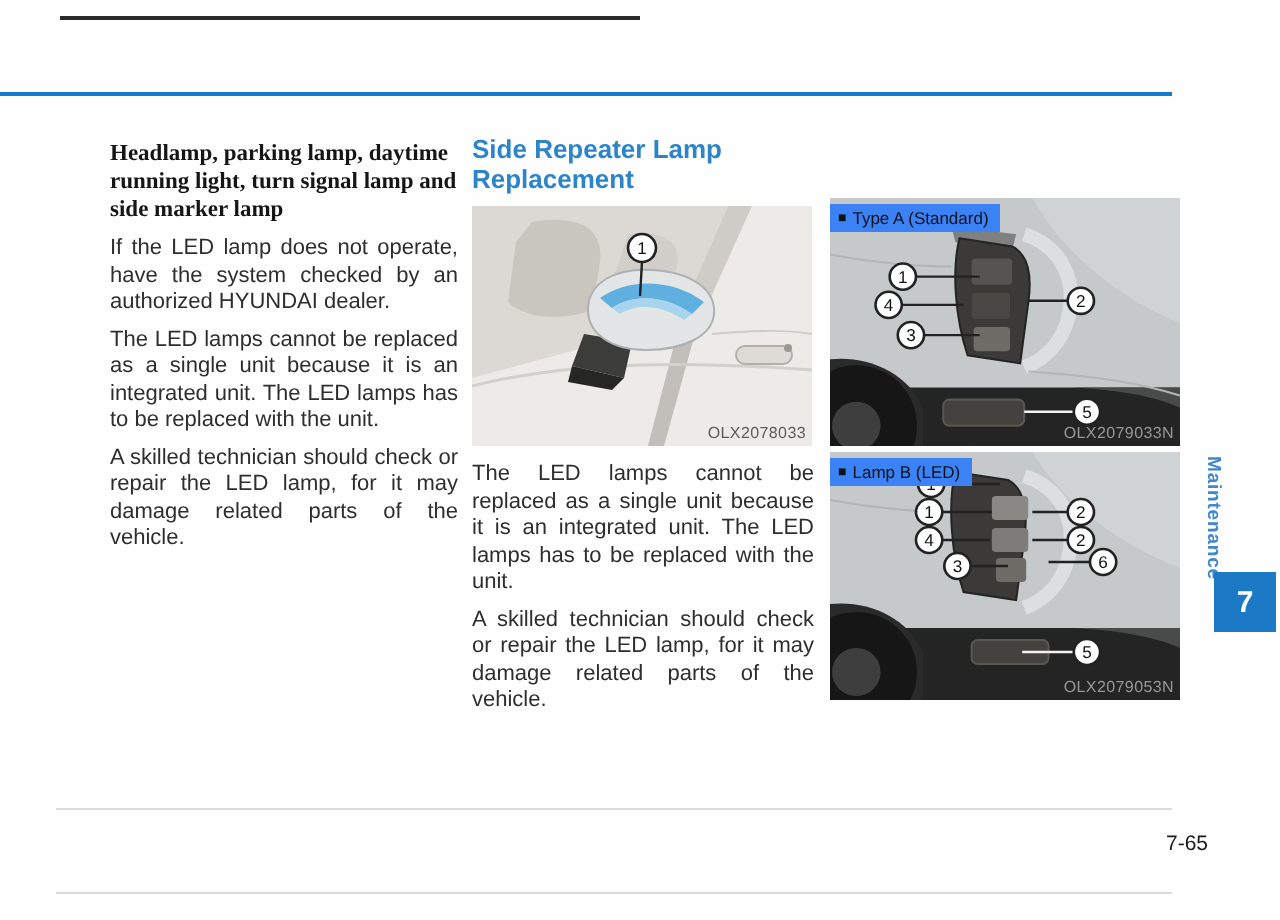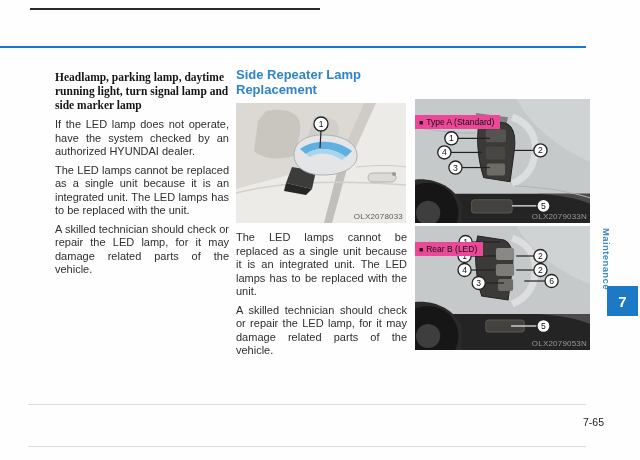--- a/index.html
+++ b/index.html
@@ -29,21 +29,21 @@
   .col-left{left:55px;top:70px;width:174px;}
   .col-left .paras{margin-top:6px;}
 
   
   figure{margin:0;position:absolute;background:#ebebe9;}
   figure svg{display:block;width:100%;height:100%;}
   .fig-mirror{left:236px;top:103px;width:170px;height:120px;}
   .fig-a{left:415px;top:99px;width:175px;height:124px;}
   .fig-b{left:415px;top:226px;width:175px;height:124px;}
   .fig-label{
-    position:absolute;left:0;top:16px;background:#ec4899;padding:2px 6px 2px 4px;
+    position:absolute;left:0;top:3px;background:#3b82f6;padding:2px 6px 2px 4px;
     font-size:8.5px;color:#111;display:flex;align-items:center;gap:3px;white-space:nowrap;
   }
   .fig-label .sq{font-size:7px;line-height:1;color:#111;}
   .img-code{
     position:absolute;right:3px;bottom:2px;font-size:8px;letter-spacing:0.2px;
   }
   .img-code.light{color:#5c5c5c;text-align:right;}
   .img-code.on-dark{color:#979797;}
 
   .mid-heading{left:236px;top:68px;width:172px;}
@@ -196,21 +196,21 @@
       <text class="callout-text" x="124" y="47" text-anchor="middle">2</text>
       <line class="leader" x1="128.5" y1="55" x2="108" y2="55"></line>
       <circle class="callout-circle" cx="135" cy="55" r="6.5"></circle>
       <text class="callout-text" x="135" y="58" text-anchor="middle">6</text>
       <line class="leader-w" x1="120.5" y1="100" x2="95" y2="100"></line>
       <circle class="callout-circle" cx="127" cy="100" r="6.5"></circle>
       <text class="callout-text" x="127" y="103" text-anchor="middle">5</text>
     </svg>
     <span class="fig-label">
       <span class="sq">■</span>
-      <span>Rear B (LED)</span>
+      <span>Lamp B (LED)</span>
     </span>
     <span class="img-code on-dark">OLX2079053N</span>
   </figure>
 
   <div class="abs tab-label">Maintenance</div>
   <div class="abs tab-box">7</div>
 
   <div class="rule rule-bot-1"></div>
   <div class="rule rule-bot-2"></div>
   <div class="abs page-number">7-65</div>

